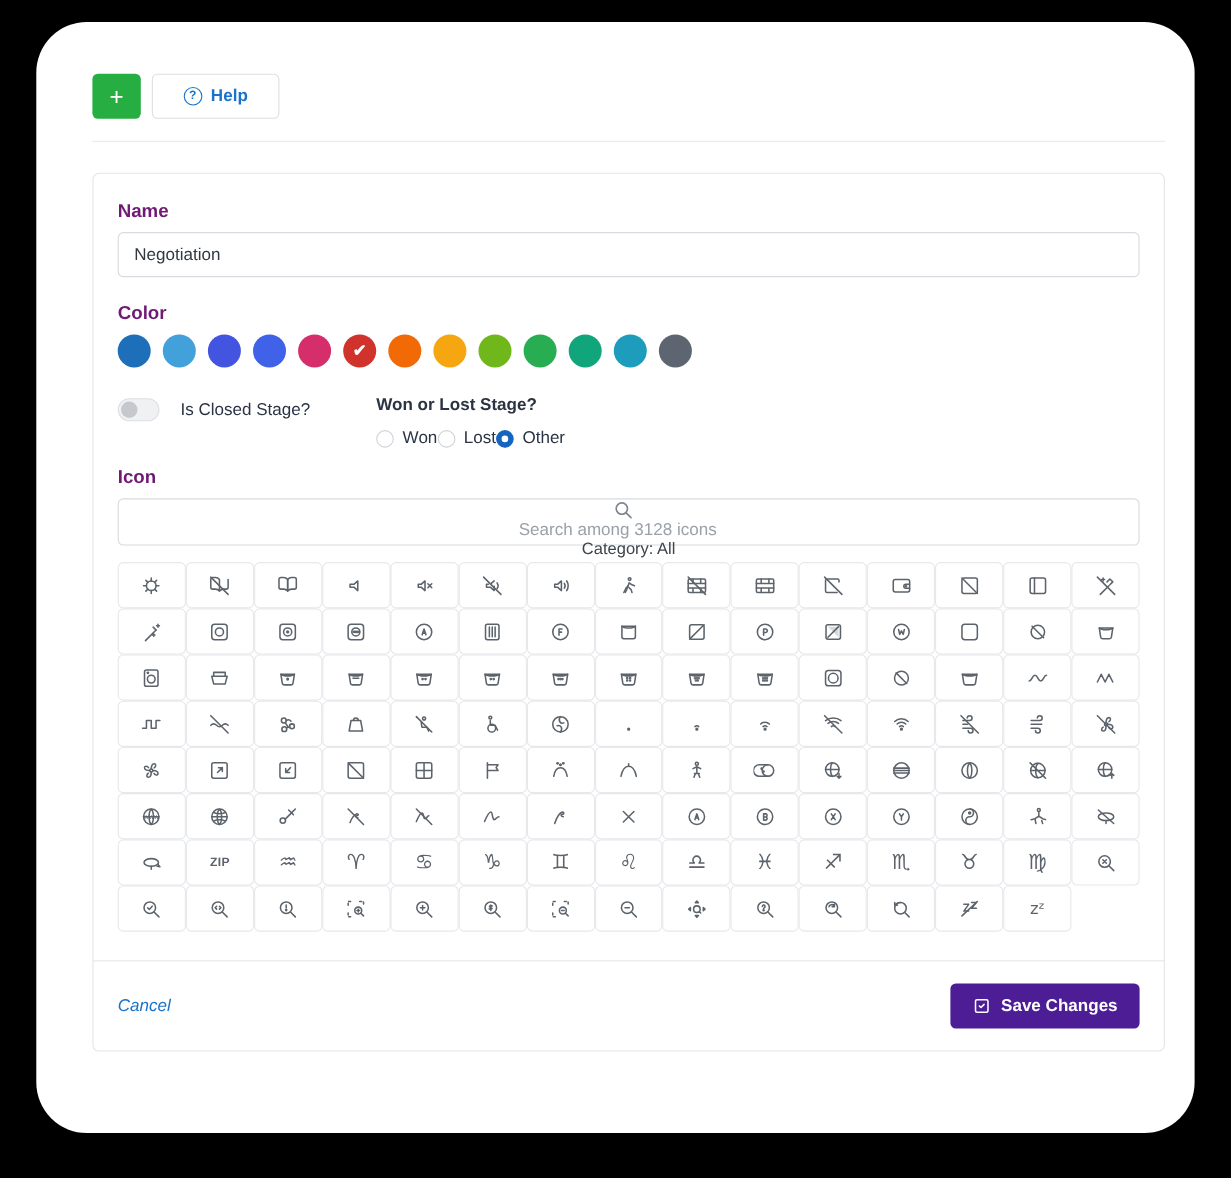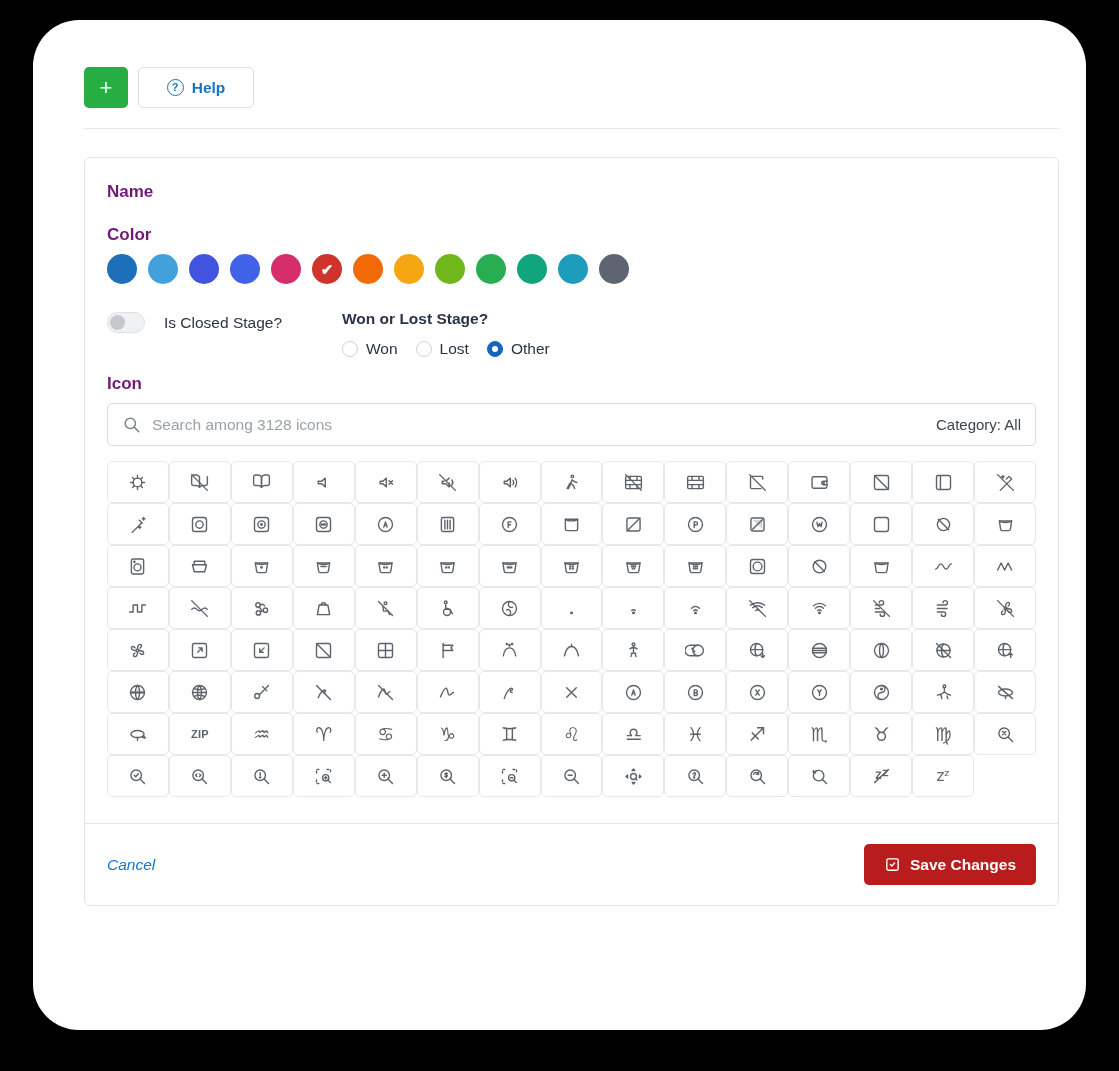--- a/index.html
+++ b/index.html
@@ -160,21 +160,21 @@
     font-size: 15.5px;
     color: #2b3445;
   }
   .radio-block { flex: 1; }
   .radio-title {
     font-size: 15.5px;
     font-weight: bold;
     color: #2b3445;
     margin-bottom: 12px;
   }
-  .radio-row { display: flex; align-items: center; gap: 18px; }
+  .radio-row { display: flex; align-items: center; }
   .radio-item {
     display: flex; align-items: center; gap: 8px;
     cursor: pointer;
   }
   .radio-dot {
     width: 16px; height: 16px;
     border: 1.6px solid #cfd3d8;
     border-radius: 50%;
     background: #fff;
     flex: none;
@@ -193,20 +193,21 @@
   .radio-label { font-size: 15.5px; color: #2b3445; }
   
   .icon-label { margin-top: 16px; }
   .search-bar {
     height: 43px;
     border: 1px solid #d7dade;
     border-radius: 5px;
     display: flex;
     align-items: center;
     padding: 0 14px;
+    flex-direction: column;
   }
   .search-icon {
     width: 19px; height: 19px;
     flex: none;
     margin-right: 11px;
   }
   .search-input {
     flex: 1;
     border: none; outline: none;
     font-size: 15.5px;
@@ -266,21 +267,21 @@
   }
   .cancel-link {
     font-size: 15.5px;
     color: #1a73c9;
     text-decoration: none;
     cursor: pointer;
     font-style: italic;
   }
   .btn-save {
     height: 41px;
-    background: #b91c1c;
+    background: #4c1d95;
     border: none;
     border-radius: 5px;
     color: #fff;
     font-size: 15.5px;
     font-weight: bold;
     display: flex; align-items: center; gap: 9px;
     padding: 0 20px;
     cursor: pointer;
     font-family: "Liberation Sans", sans-serif;
   }
@@ -300,20 +301,21 @@
           <span class="q-icon">?</span>
           <span>Help</span>
         </button>
       </div>
     </div>
 
     <div class="form-card">
       <div class="form-body">
 
         <div class="field-label">Name</div>
+        <input class="name-input" type="text" value="Negotiation" style="">
 
         <div class="field-label color-label">Color</div>
         <div class="swatches">
             <div class="swatch" style="background: rgb(28, 111, 184);"></div>
             <div class="swatch" style="background: rgb(66, 160, 218);"></div>
             <div class="swatch" style="background: rgb(67, 85, 224);"></div>
             <div class="swatch" style="background: rgb(64, 98, 232);"></div>
             <div class="swatch" style="background: rgb(213, 46, 106);"></div>
             <div class="swatch" style="background: rgb(208, 51, 44);">
               <span class="check">✔</span>

